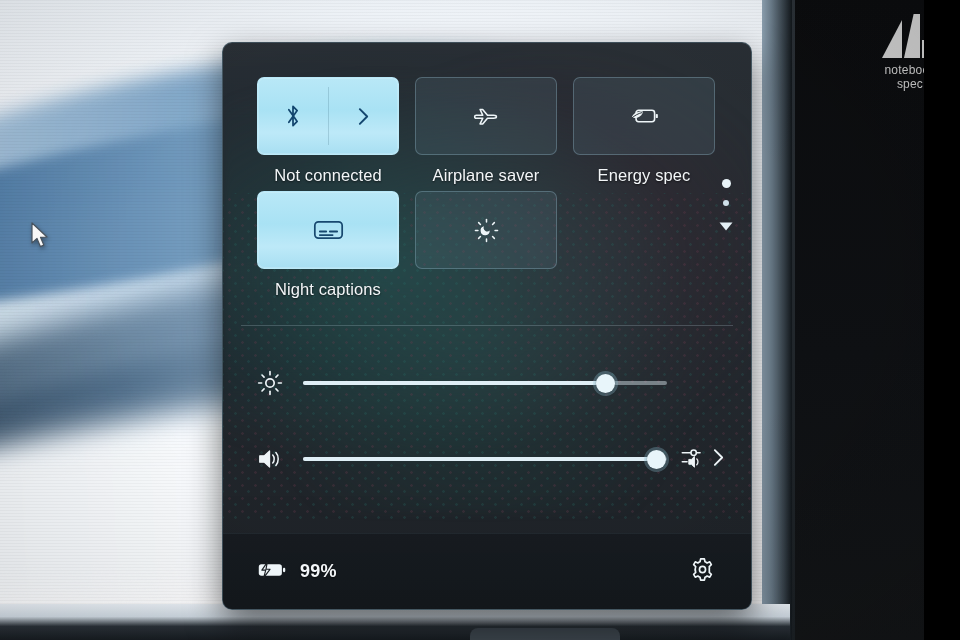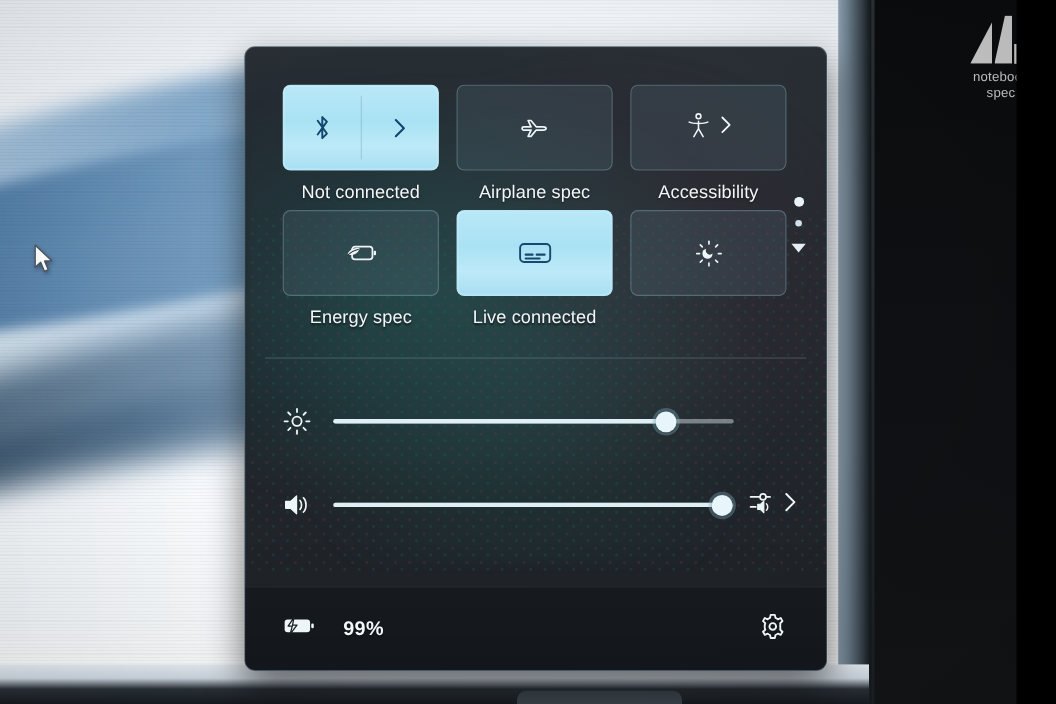--- a/index.html
+++ b/index.html
@@ -348,21 +348,21 @@
     background: linear-gradient(180deg, rgba(22,26,31,.98) 0%, rgba(19,23,27,.99) 100%);
     border-top: 1px solid rgba(160,200,220,.10);
     display: flex;
     align-items: center;
     justify-content: space-between;
     padding: 0 32px 0 34px;
   }
   .battery-group {
     display: flex;
     align-items: center;
-    gap: 23px;
+    gap: 11px;
   }
   .battery-pct {
     color: #f4f7f9;
     font-size: 18px;
     font-weight: bold;
     letter-spacing: .3px;
     text-shadow: 0 1px 2px rgba(0,0,0,.6);
   }
   .gear-btn {
     display: flex;
@@ -456,42 +456,23 @@
           <div class="tile">
             <div class="tile-ico">
               <svg viewBox="0 0 30 26" width="28" height="24">
                 <path d="M4.5 12.2 L11.5 12.2 L8.6 6.0 L11.4 6.0 L16.6 12.2 L23.2 12.2
                          C25.1 12.2 26.3 12.9 26.3 13.8 C26.3 14.7 25.1 15.4 23.2 15.4
                          L16.6 15.4 L11.4 21.6 L8.6 21.6 L11.5 15.4 L4.5 15.4
                          C3.3 15.4 2.7 14.8 2.7 13.8 C2.7 12.8 3.3 12.2 4.5 12.2 Z" fill="none" stroke="#eef5f8" stroke-width="1.7" stroke-linejoin="round"></path>
               </svg>
             </div>
           </div>
-          <div class="tile-label">Airplane spec</div>
-        </div>
-
-        <div class="tile-cell">
-          <div class="tile">
-            <div class="tile-ico" style="gap:9px;">
-              <span>
-                <svg viewBox="0 0 26 28" width="22" height="24">
-                  <circle cx="13" cy="4.2" r="2.6" fill="none" stroke="#eef5f8" stroke-width="1.7"></circle>
-                  <path d="M3 10.5 C7 12.4 19 12.4 23 10.5" fill="none" stroke="#eef5f8" stroke-width="1.7" stroke-linecap="round"></path>
-                  <path d="M13 9.6 L13 17.5 M13 17.5 L8 26 M13 17.5 L18 26" fill="none" stroke="#eef5f8" stroke-width="1.7" stroke-linecap="round"></path>
-                </svg>
-              </span>
-              <span>
-                <svg viewBox="0 0 12 20" width="10" height="17">
-                  <path d="M2 2 L10 10 L2 18" fill="none" stroke="#eef5f8" stroke-width="2" stroke-linecap="round" stroke-linejoin="round"></path>
-                </svg>
-              </span>
-            </div>
-          </div>
-          <div class="tile-label">Accessibility</div>
-        </div>
+          <div class="tile-label">Airplane saver</div>
+        </div>
+
 
         <div class="tile-cell">
           <div class="tile">
             <div class="tile-ico">
               <svg viewBox="0 0 34 20" width="30" height="18">
                 <rect x="8" y="3.5" width="21" height="13" rx="3" fill="none" stroke="#eef5f8" stroke-width="1.8"></rect>
                 <rect x="30.3" y="7.6" width="2.4" height="4.8" rx="1" fill="#eef5f8"></rect>
                 <path d="M15.5 4.5 C9 4.5 4.6 7 3.2 11.5 C7.5 13.2 13.2 11.6 15.5 6.5 Z" fill="#eef5f8"></path>
                 <path d="M3.4 12.2 C6.5 9.3 10.5 7.2 14.5 6.2" fill="none" stroke="#2a3138" stroke-width="1.1" stroke-linecap="round"></path>
               </svg>
@@ -504,21 +485,21 @@
           <div class="tile on">
             <div class="tile-ico">
               <svg viewBox="0 0 34 24" width="31" height="22">
                 <rect x="2" y="3" width="30" height="18" rx="4" fill="none" stroke="#17486f" stroke-width="1.9"></rect>
                 <rect x="6.5" y="12.5" width="9" height="2.3" rx="1.1" fill="#17486f"></rect>
                 <rect x="17.5" y="12.5" width="10" height="2.3" rx="1.1" fill="#17486f"></rect>
                 <rect x="6.5" y="16.6" width="16" height="2.0" rx="1" fill="#17486f"></rect>
               </svg>
             </div>
           </div>
-          <div class="tile-label">Live connected</div>
+          <div class="tile-label">Night captions</div>
         </div>
 
         <div class="tile-cell">
           <div class="tile">
             <div class="tile-ico">
               <svg viewBox="0 0 28 28" width="25" height="25">
                 <path d="M17.6 14 A5.1 5.1 0 1 1 11.2 9.2 A4.1 4.1 0 0 0 17.6 14 Z" fill="#eef5f8"></path>
                 <g stroke="#eef5f8" stroke-width="1.7" stroke-linecap="round">
                   <path d="M14 1.6 L14 4.4"></path>
                   <path d="M14 23.6 L14 26.4"></path>

